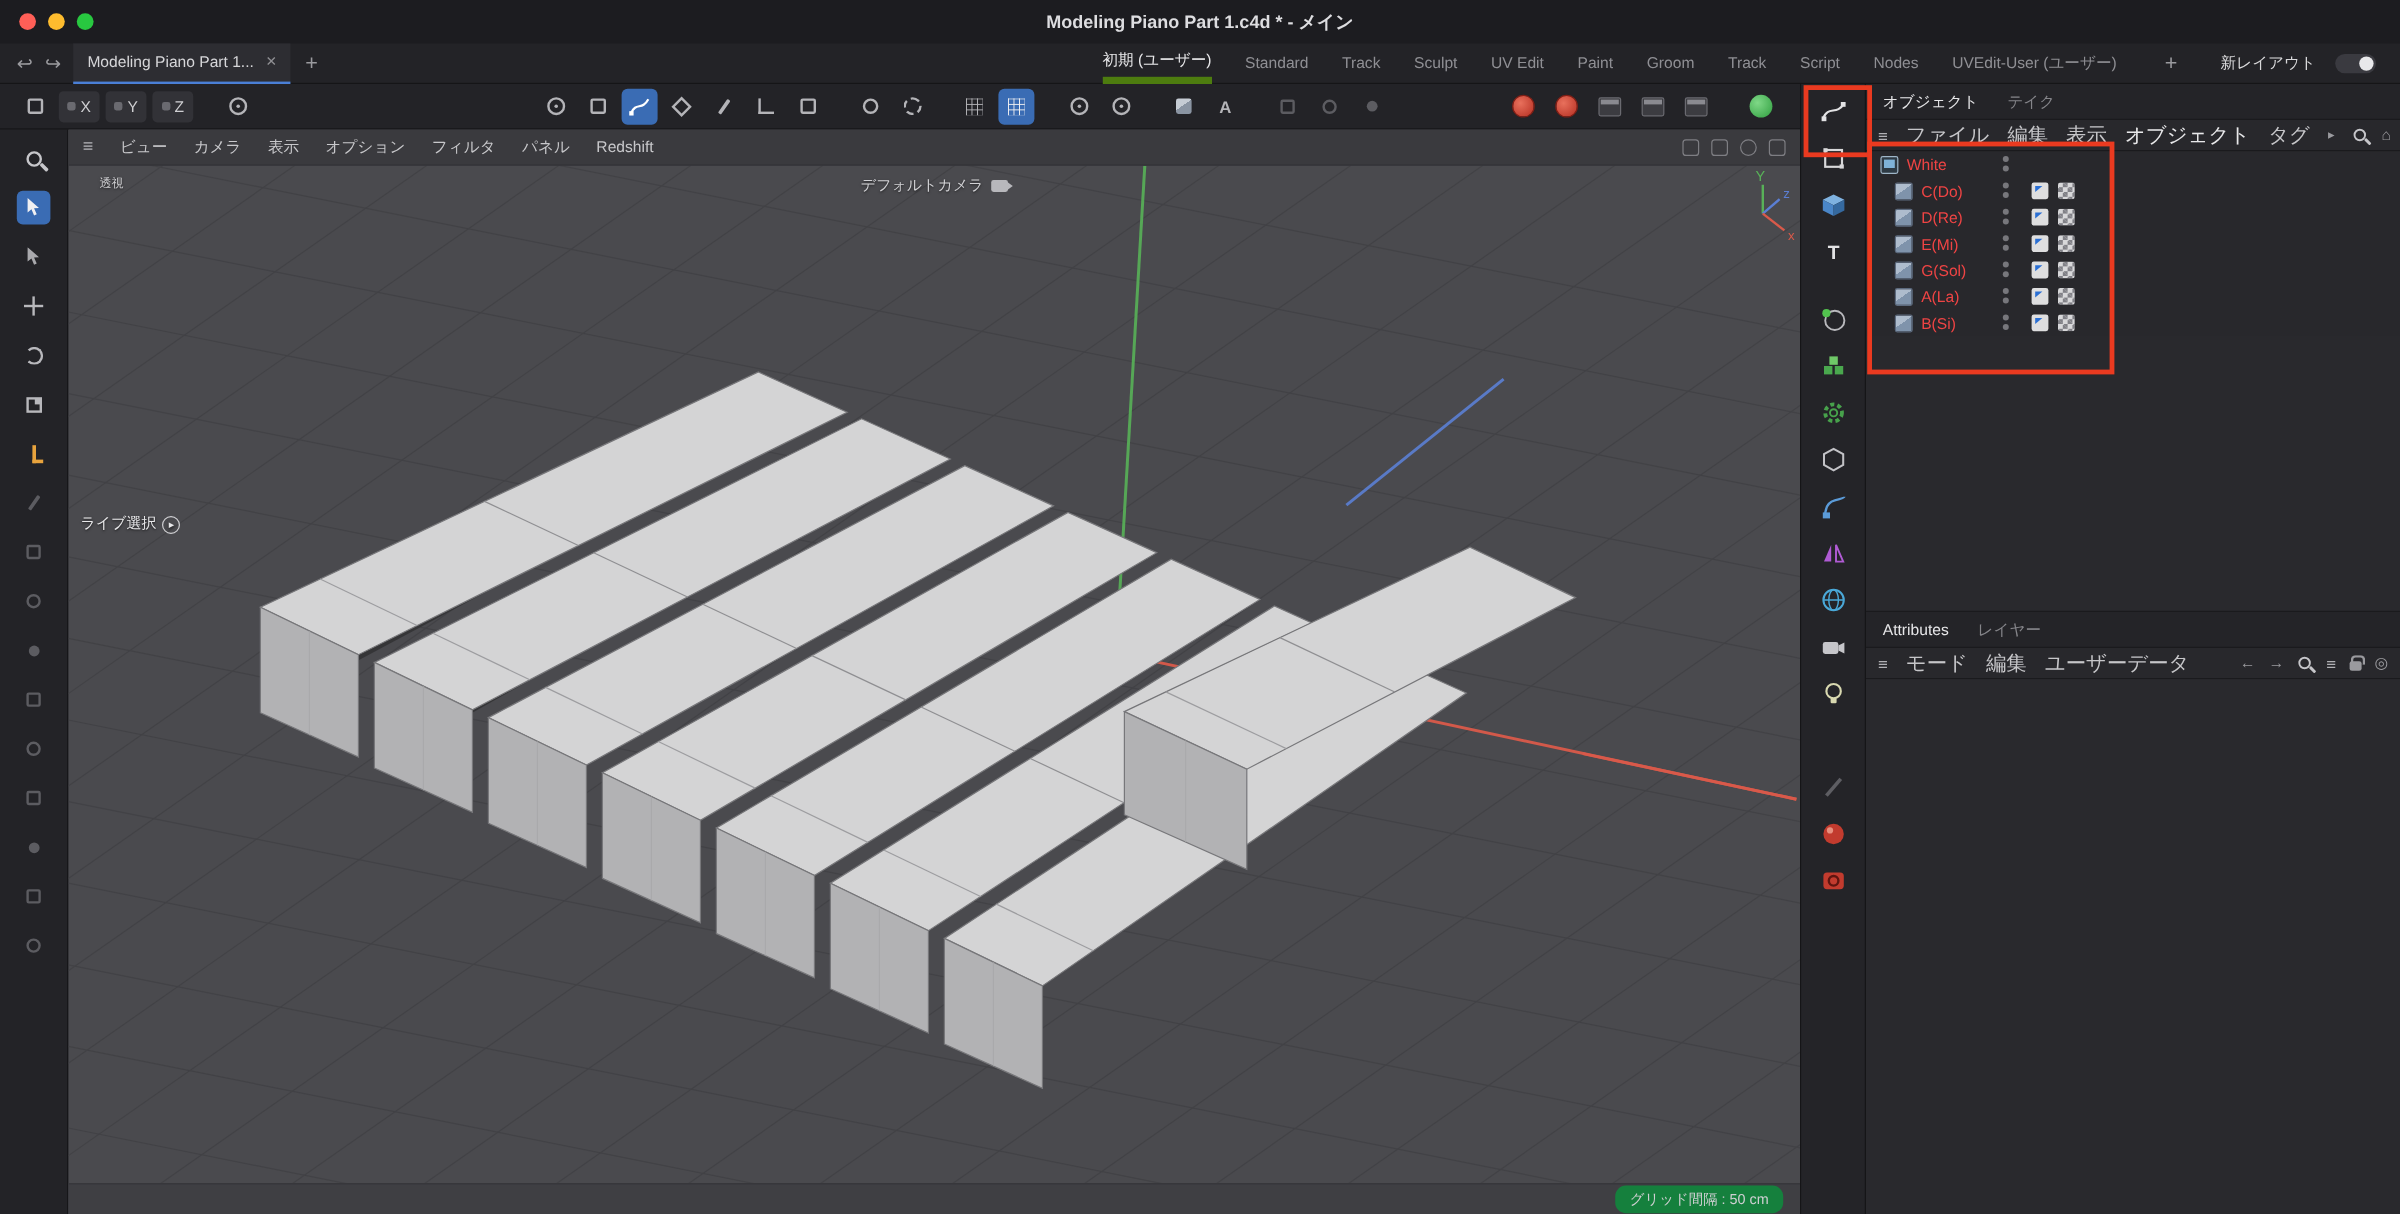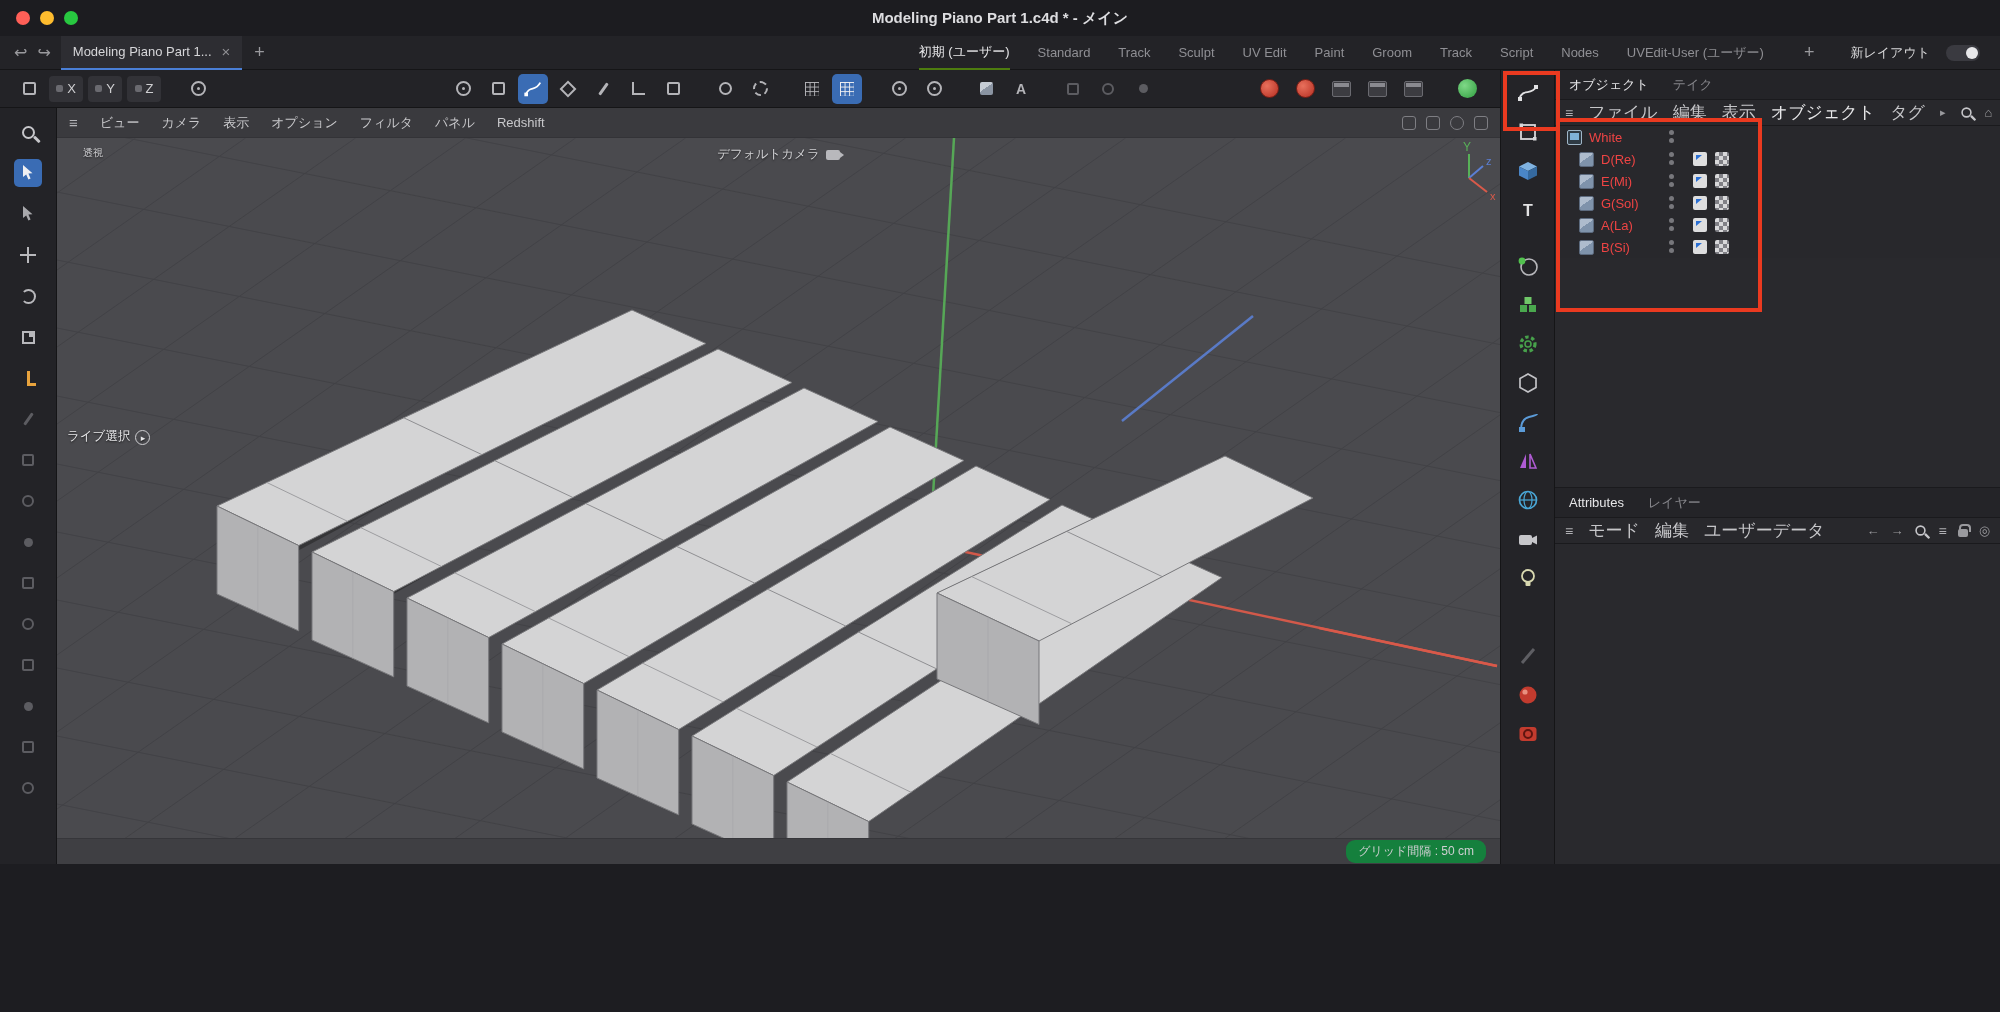--- a/index.html
+++ b/index.html
@@ -1,34 +1,34 @@
 <!DOCTYPE html>
 <html><head>
 <meta charset="utf-8">
 <style>
 *{margin:0;padding:0;box-sizing:border-box;}
 html,body{width:2000px;height:1012px;overflow:hidden;background:#1d1d21;font-family:"Liberation Sans","DejaVu Sans",sans-serif;}
-.app{position:relative;width:2000px;height:864px;display:flex;flex-direction:column;}
+.app{position:relative;width:2000px;height:1012px;display:flex;flex-direction:column;}
 
 
 .titlebar{flex:0 0 36px;height:36px;background:#1c1c20;display:flex;align-items:center;justify-content:center;position:relative;}
 .traffic{position:absolute;left:16px;top:11px;display:flex;gap:10px;}
 .traffic i{width:14px;height:14px;border-radius:50%;display:block;}
 .t-red{background:#ff5f57}.t-yellow{background:#febc2e}.t-green{background:#28c840}
 .title{color:#dddde0;font-size:15px;font-weight:bold;}
 
 
 .tabrow{flex:0 0 34px;height:34px;background:#232327;border-bottom:1px solid #151517;display:flex;align-items:center;padding:0 14px;}
 .histbtn{color:#9a9a9e;font-size:16px;margin-right:10px;}
 .doctab{height:34px;display:flex;align-items:center;gap:10px;padding:0 12px;background:#2d2d32;border-bottom:2px solid #4a7fd6;color:#d6d6d9;font-size:13px;}
 .closex{color:#8f8f93;font-size:15px;}
 .addtab{color:#9a9a9e;font-size:18px;margin:0 12px;}
 .layouts{margin-left:auto;display:flex;align-items:center;gap:28px;}
 .ltab{color:#8f8f94;font-size:13px;height:34px;display:flex;align-items:center;white-space:nowrap;}
-.ltab.active{color:#e8e8ea;border-bottom:2px solid #4d7c0f;}
+.ltab.active{color:#e8e8ea;border-bottom:6px solid #4d7c0f;}
 .newlayout{color:#d8d8da;font-size:13px;margin:0 16px 0 24px;white-space:nowrap;}
 .toggle{width:34px;height:16px;border-radius:8px;background:#3a3a40;position:relative;margin-right:6px;flex:0 0 34px;}
 .toggle .knob{position:absolute;right:2px;top:2px;width:12px;height:12px;border-radius:50%;background:#e8e8ea;}
 
 
 .main{flex:1;display:flex;min-height:0;}
 .left-col{width:1501px;display:flex;flex-direction:column;border-right:1px solid #151517;}
 .toolbar{flex:0 0 38px;height:38px;background:#232327;border-bottom:1px solid #151517;display:flex;align-items:center;padding:0 14px;gap:5px;}
 .tbtn{width:30px;height:30px;border-radius:5px;display:flex;align-items:center;justify-content:center;position:relative;flex:0 0 30px;}
 .tbtn.active-blue{background:#3a6cb4;}
@@ -620,20 +620,30 @@
           <div class="om-row">
             <span class="obj-ico display"></span>
             <span class="obj-name">White</span>
             <span class="dots">
                 <i></i>
                 <i></i>
               </span>
           </div>
           <div class="om-row child">
             <span class="obj-ico cube"></span>
+            <span class="obj-name">C(Do)</span>
+            <span class="dots">
+                <i></i>
+                <i></i>
+              </span>
+            <span class="tag flag"></span>
+            <span class="tag checker"></span>
+          </div>
+          <div class="om-row child">
+            <span class="obj-ico cube"></span>
             <span class="obj-name">D(Re)</span>
             <span class="dots">
                 <i></i>
                 <i></i>
               </span>
             <span class="tag flag"></span>
             <span class="tag checker"></span>
           </div>
           <div class="om-row child">
             <span class="obj-ico cube"></span>

